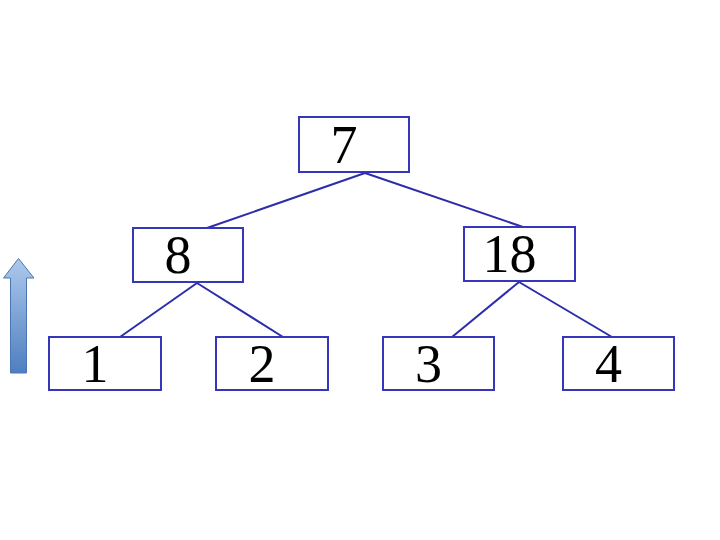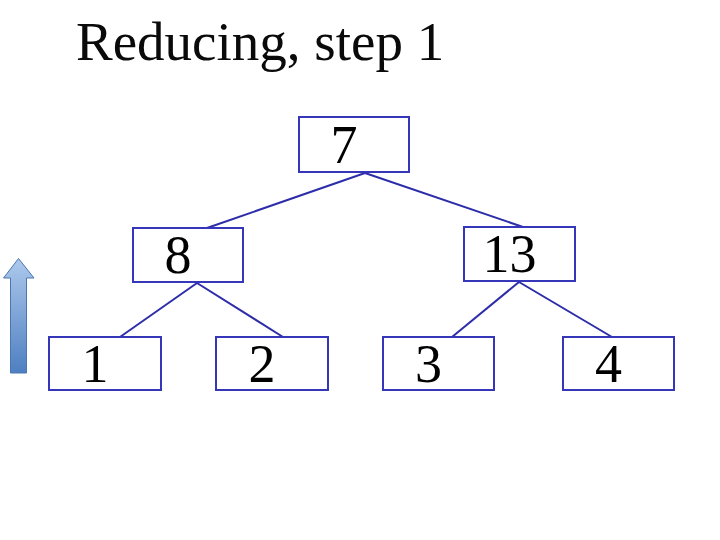--- a/index.html
+++ b/index.html
@@ -39,40 +39,39 @@
   }
   .up-arrow-svg{
     position:absolute;
   }
 </style>
 </head>
 <body>
 
 <div class="slide">
 
-  <div class="slide-title">Reducing, step 1</div>
 
   <svg class="edges-svg" id="edges-svg" width="720" height="540">
       <line x1="365" y1="173" x2="207" y2="228" stroke="#2d2daa" stroke-width="2"></line>
       <line x1="365" y1="173" x2="523" y2="227" stroke="#2d2daa" stroke-width="2"></line>
       <line x1="197" y1="283" x2="120" y2="337" stroke="#2d2daa" stroke-width="2"></line>
       <line x1="197" y1="283" x2="283" y2="337" stroke="#2d2daa" stroke-width="2"></line>
       <line x1="519" y1="282" x2="452" y2="337" stroke="#2d2daa" stroke-width="2"></line>
       <line x1="519" y1="282" x2="612" y2="337" stroke="#2d2daa" stroke-width="2"></line>
     </svg>
 
   <div id="nodes-layer">
       <div class="tree-node" style="left: 298px; top: 116px; width: 112px; height: 57px; border-color: rgb(54, 54, 187); color: rgb(0, 0, 0);">
         <span class="node-label">7</span>
       </div>
       <div class="tree-node" style="left: 132px; top: 227px; width: 112px; height: 56px; border-color: rgb(54, 54, 187); color: rgb(0, 0, 0);">
         <span class="node-label">8</span>
       </div>
       <div class="tree-node" style="left: 463px; top: 226px; width: 113px; height: 56px; border-color: rgb(54, 54, 187); color: rgb(0, 0, 0);">
-        <span class="node-label">13</span>
+        <span class="node-label">18</span>
       </div>
       <div class="tree-node" style="left: 48px; top: 336px; width: 114px; height: 55px; border-color: rgb(54, 54, 187); color: rgb(0, 0, 0);">
         <span class="node-label">1</span>
       </div>
       <div class="tree-node" style="left: 215px; top: 336px; width: 114px; height: 55px; border-color: rgb(54, 54, 187); color: rgb(0, 0, 0);">
         <span class="node-label">2</span>
       </div>
       <div class="tree-node" style="left: 382px; top: 336px; width: 113px; height: 55px; border-color: rgb(54, 54, 187); color: rgb(0, 0, 0);">
         <span class="node-label">3</span>
       </div>

